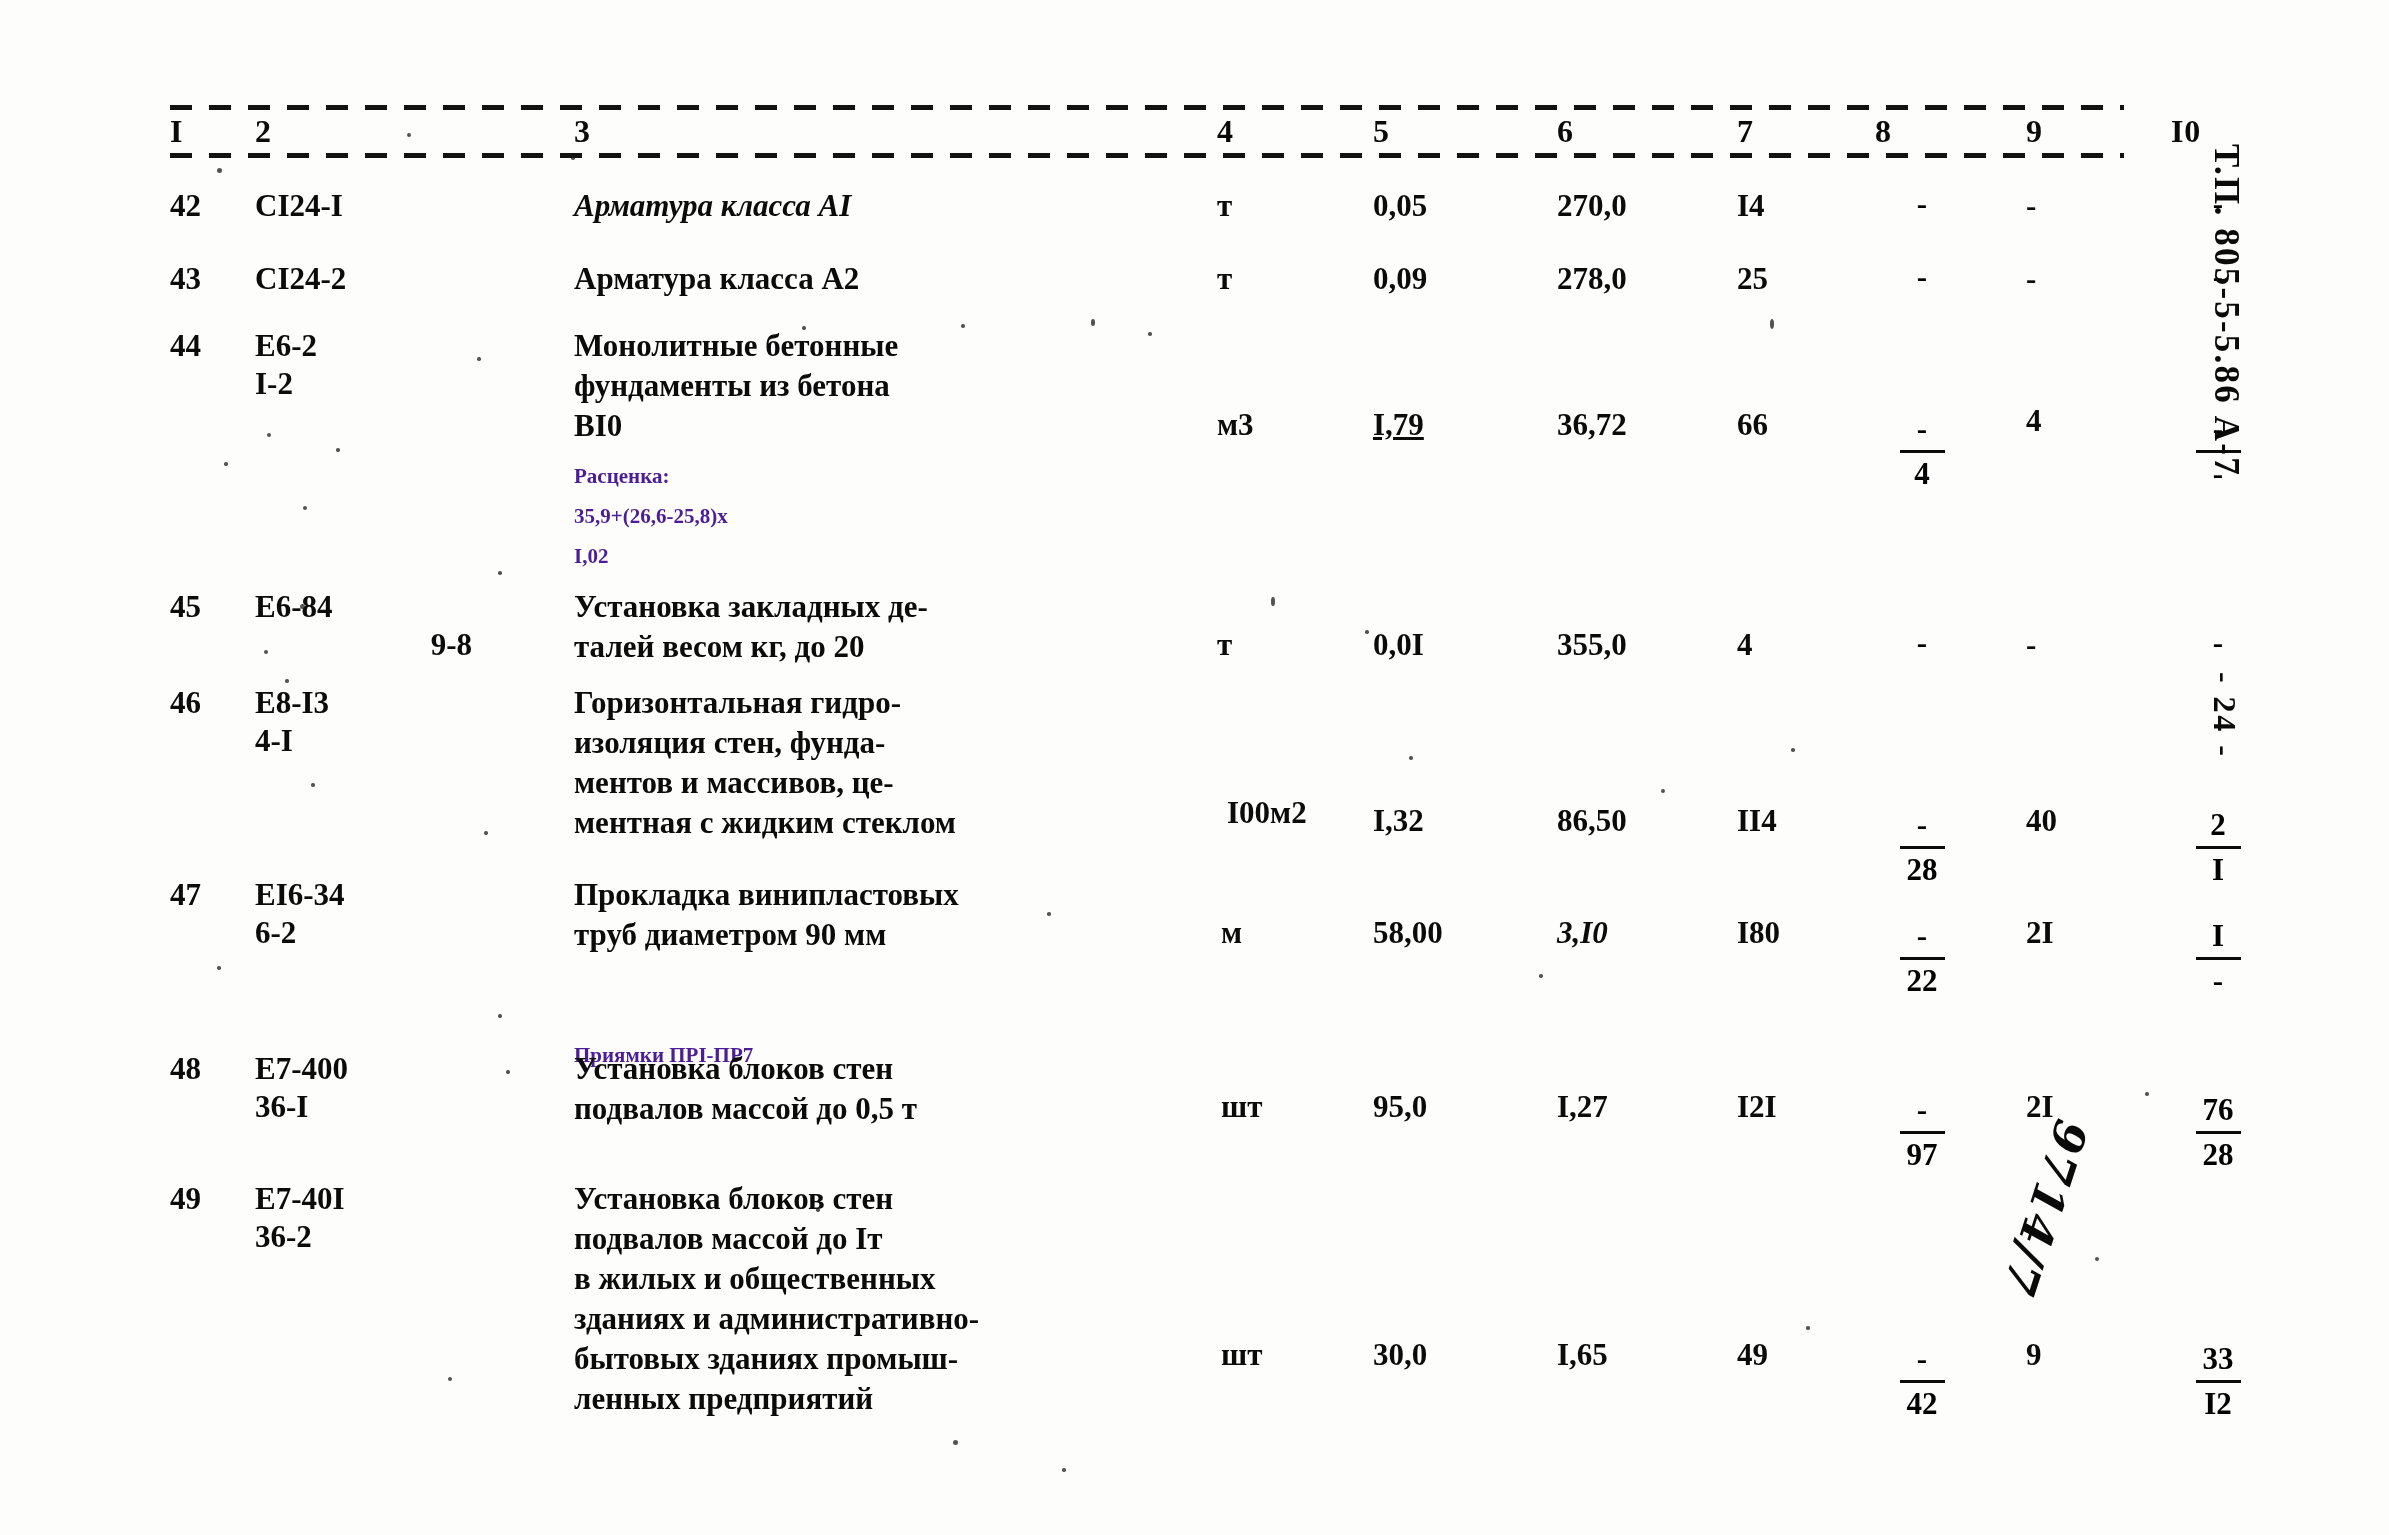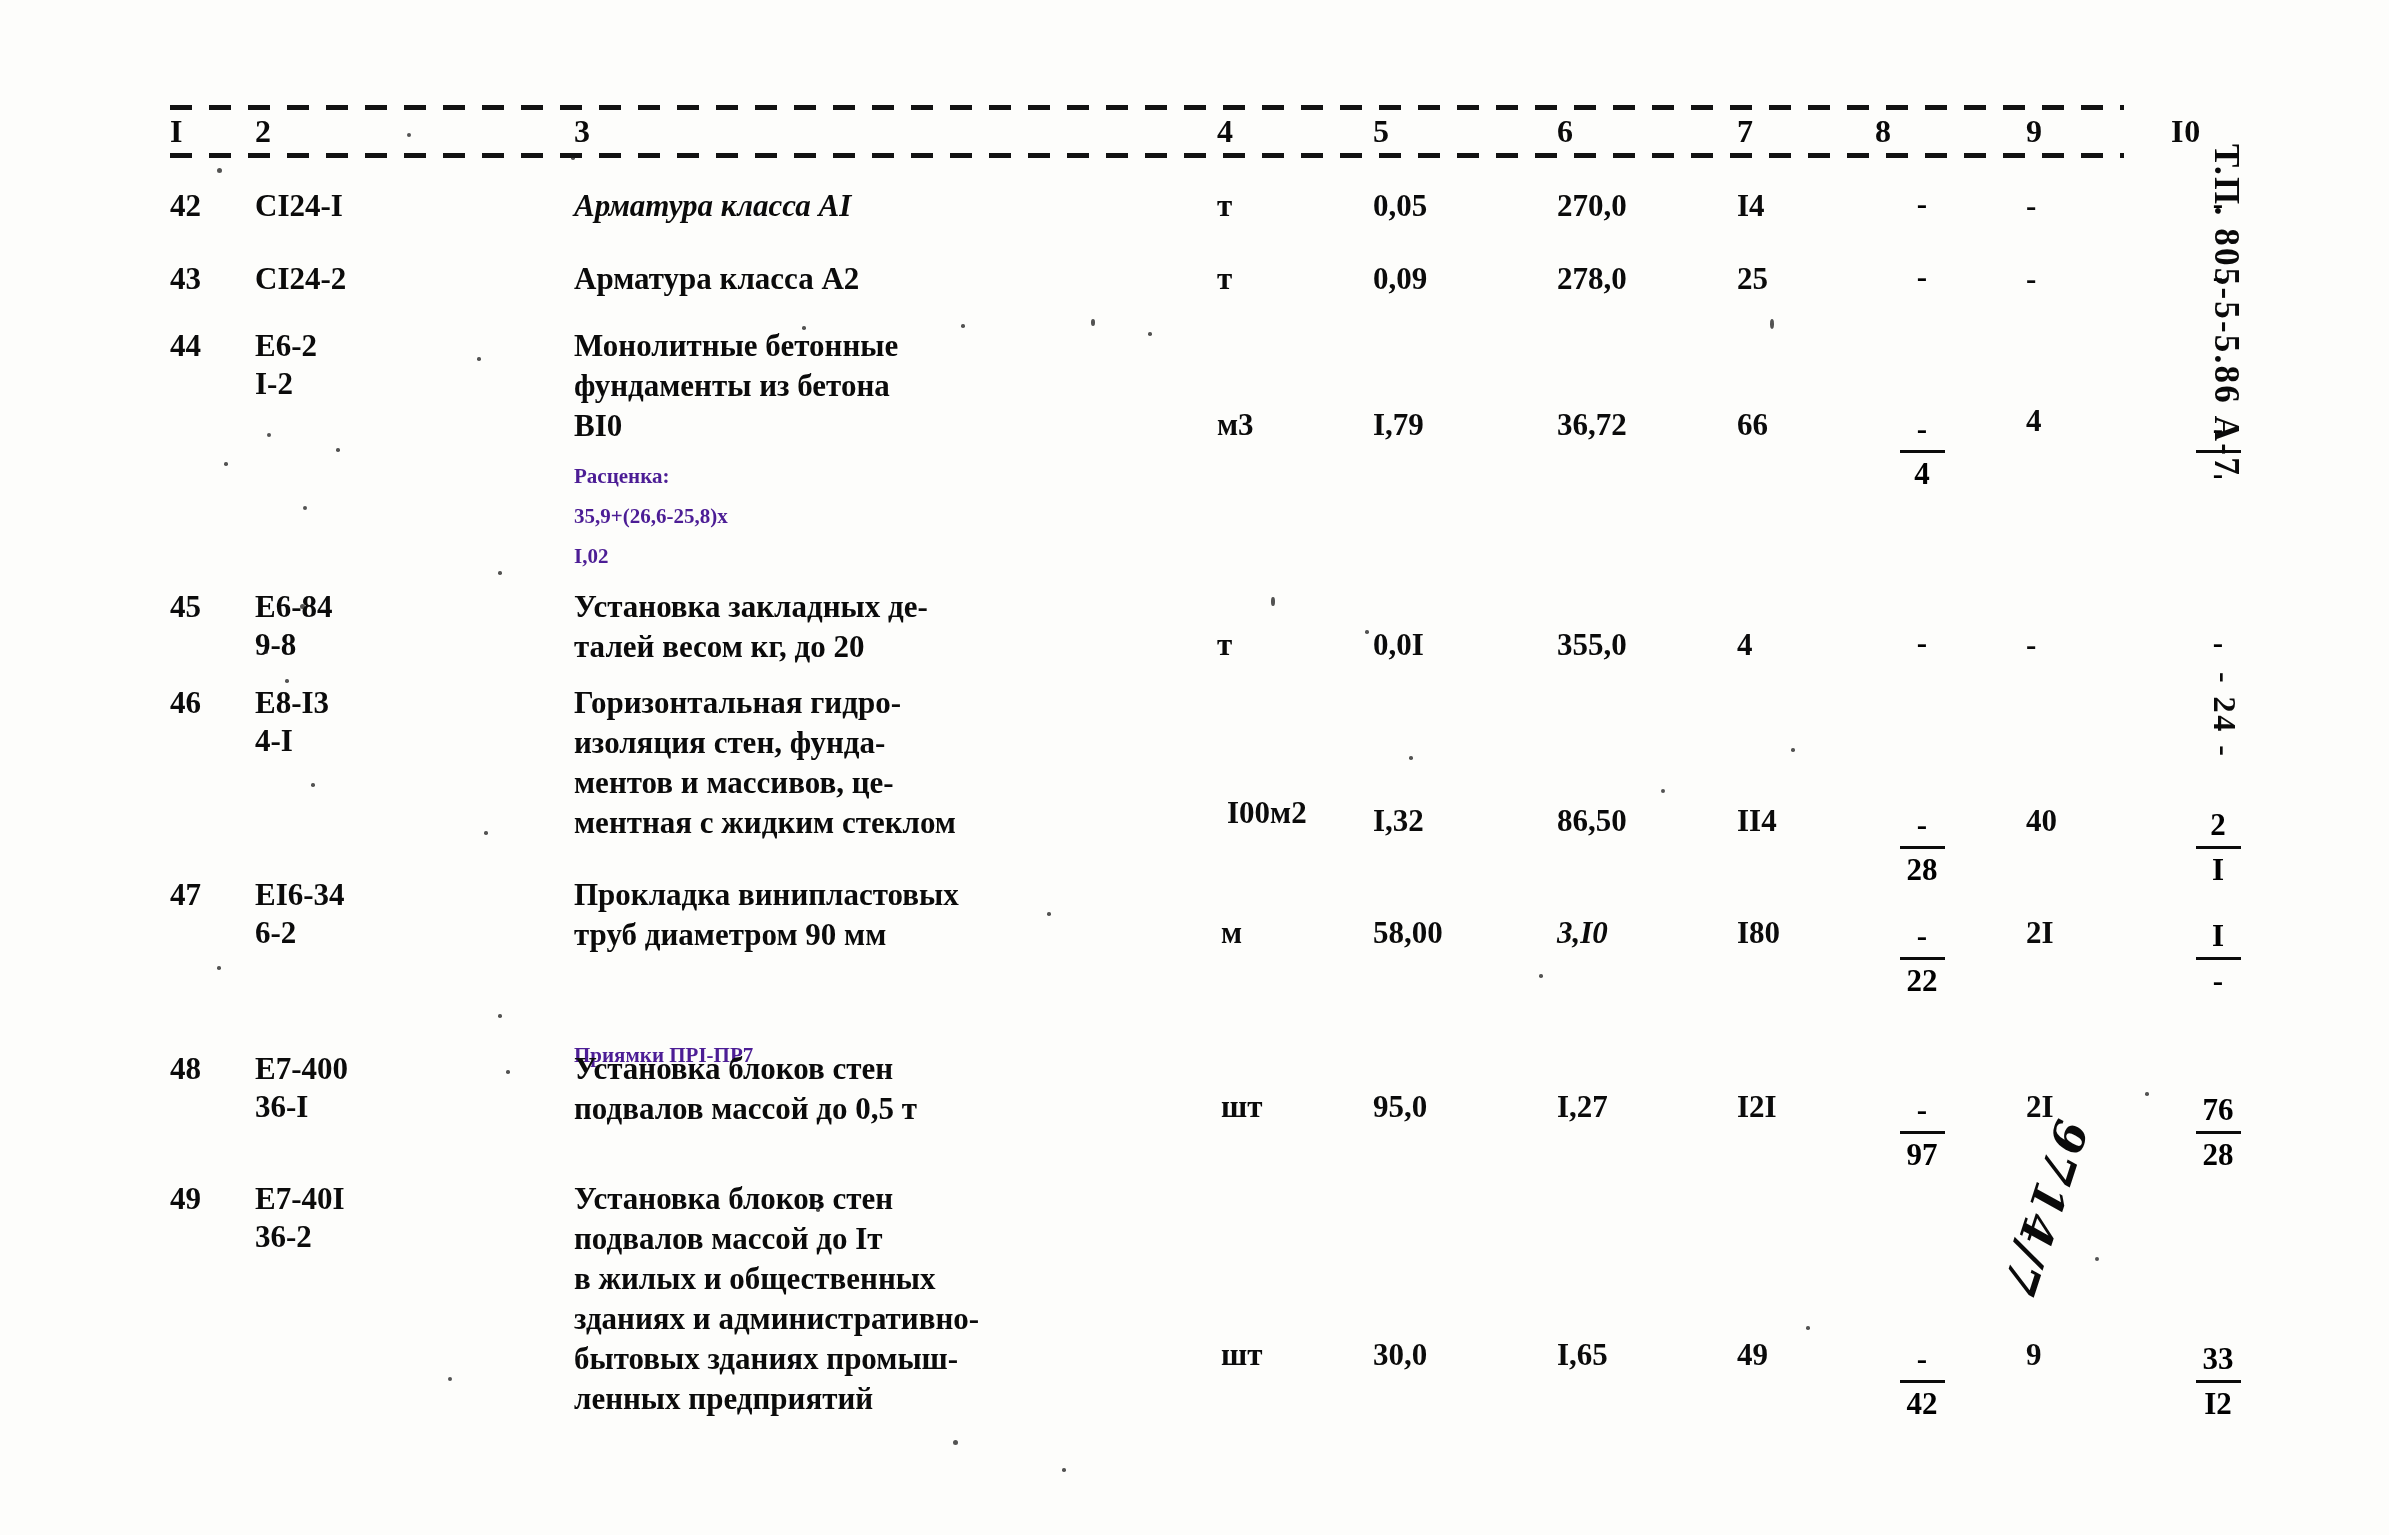--- a/index.html
+++ b/index.html
@@ -223,40 +223,40 @@
     <div class="cell c1" style="top:0;">44</div>
     <div class="cell c2" style="top:0;">Е6-2</div>
     <div class="cell c2" style="top:38px;">I-2</div>
     <div class="desc" style="top:0;">Монолитные бетонные
 фундаменты из бетона
 ВI0</div>
     <div class="note" style="top:130px;">Расценка:
 35,9+(26,6-25,8)х
 I,02</div>
     <div class="cell c4" style="top:79px;">м3</div>
-    <div class="cell num c5" style="top:79px;">I,79</div>
+    <div class="cell num c5" style="top:79px;text-decoration:underline;">I,79</div>
     <div class="cell num c6" style="top:79px;">36,72</div>
     <div class="cell num c7" style="top:79px;">66</div>
     <div class="frac" style="left:1705px; top:85px;">
       <span class="top">-</span>
       <span class="bar"></span>
       <span class="bot">4</span>
     </div>
     <div class="cell num c9" style="top:75px;">4</div>
     <div class="frac" style="left:2001px; top:85px;">
       <span class="top">-</span>
       <span class="bar"></span>
       <span class="bot">-</span>
     </div>
   </div>
 
   <div class="row" style="top:587px;">
     <div class="cell c1" style="top:0;">45</div>
     <div class="cell c2" style="top:0;">Е6-84</div>
-    <div class="cell c2" style="top:38px;">9-8</div>
+    <div class="cell c2" style="top:38px;text-align:right;">9-8</div>
     <div class="desc" style="top:0; width:693px;">Установка закладных де-
 талей весом кг, до 20</div>
     <div class="cell c4" style="top:38px;">т</div>
     <div class="cell num c5" style="top:38px;">0,0I</div>
     <div class="cell num c6" style="top:38px;">355,0</div>
     <div class="cell num c7" style="top:38px;">4</div>
     <div class="frac nobar" style="left:1705px; top:38px;">
       <span class="top">-</span>
       <span class="bar"></span>
       <span class="bot"></span>

